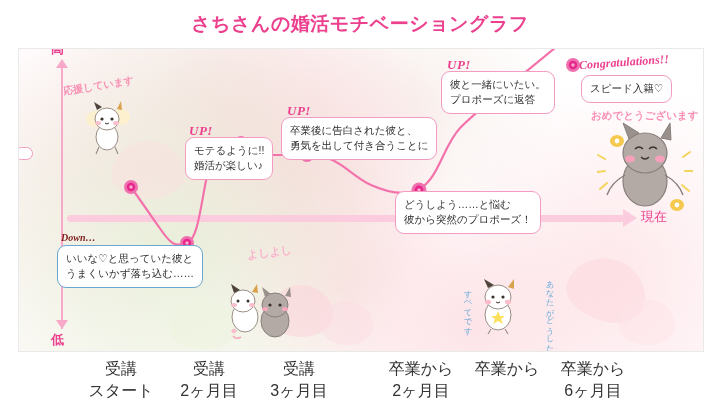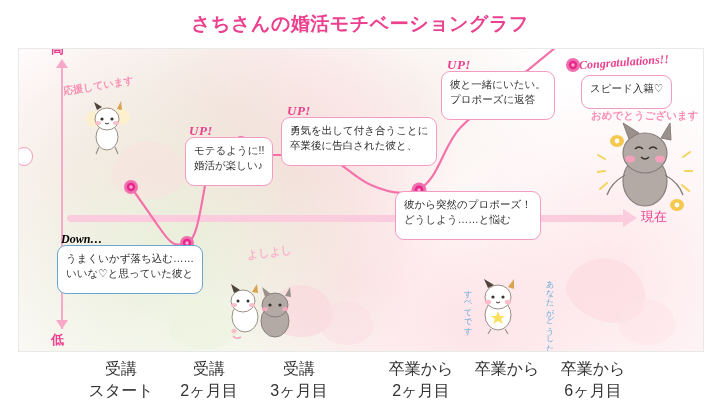--- a/index.html
+++ b/index.html
@@ -123,21 +123,21 @@
     width: 684px; height: 302px;
     overflow: visible;
   }
 
   
   .callout {
     position: absolute;
     background: #ffffff;
     border: 1.4px solid #f49bc2;
     border-radius: 9px;
-    padding: 5px 8px 12px 8px;
+    padding: 5px 8px 6px 8px;
     font-size: 10.5px;
     line-height: 1.42;
     color: #2e2e2e;
     white-space: nowrap;
     box-sizing: border-box;
   }
   .callout.blue {
     border-color: #6aa6cf;
   }
   .callout-line { display: block; }
@@ -147,24 +147,24 @@
     font-size: 13px;
     font-weight: bold;
     font-style: italic;
     color: #ec3f8e;
     font-family: "Liberation Serif", serif;
     letter-spacing: 0.5px;
     white-space: nowrap;
   }
   .tag-down {
     position: absolute;
-    font-size: 12px;
+    font-size: 10px;
     font-weight: bold;
     font-style: italic;
-    color: #000000;
+    color: #7f1d1d;
     font-family: "Liberation Serif", serif;
     white-space: nowrap;
   }
   #tag-congrats {
     position: absolute;
     font-size: 12px;
     font-weight: bold;
     font-style: italic;
     color: #ec3f8e;
     font-family: "Liberation Serif", serif;
@@ -374,39 +374,39 @@
     <div class="hand-note" id="note-congrats-hand" style="left:572px;top:60px;text-align:right;">おめでとうございます</div>
     <div class="hand-note" id="note-yoshiyoshi" style="left:228px;top:196px;">よしよし</div>
     <div class="vnote" style="left:442px;top:236px;">すべてです</div>
     <div class="vnote" style="left:524px;top:226px;">あなたがどうしたいかが</div>
 
     <div class="callout" style="left:-4px;top:98px;">
     </div>
 
     <div class="tag-down" style="left:42px;top:183px;">Down…</div>
     <div class="callout blue" style="left:38px;top:196px;">
+      <span class="callout-line">いいな♡と思っていた彼と</span>
       <span class="callout-line">うまくいかず落ち込む……</span>
-      <span class="callout-line">いいな♡と思っていた彼と</span>
     </div>
 
     <div class="tag-up" style="left:170px;top:74px;">UP!</div>
     <div class="callout" style="left:166px;top:88px;">
       <span class="callout-line">モテるように!!</span>
       <span class="callout-line">婚活が楽しい♪</span>
     </div>
 
     <div class="tag-up" style="left:268px;top:54px;">UP!</div>
     <div class="callout" style="left:262px;top:68px;">
+      <span class="callout-line">卒業後に告白された彼と、</span>
       <span class="callout-line">勇気を出して付き合うことに</span>
-      <span class="callout-line">卒業後に告白された彼と、</span>
     </div>
 
     <div class="callout" style="left:376px;top:142px;">
+      <span class="callout-line">どうしよう……と悩む</span>
       <span class="callout-line">彼から突然のプロポーズ！</span>
-      <span class="callout-line">どうしよう……と悩む</span>
     </div>
 
     <div class="tag-up" style="left:428px;top:8px;">UP!</div>
     <div class="callout" style="left:422px;top:22px;">
       <span class="callout-line">彼と一緒にいたい。</span>
       <span class="callout-line">プロポーズに返答</span>
     </div>
 
     <div id="tag-congrats" style="left:560px;top:6px;">Congratulations!!</div>
     <div class="callout" style="left:562px;top:26px;">

